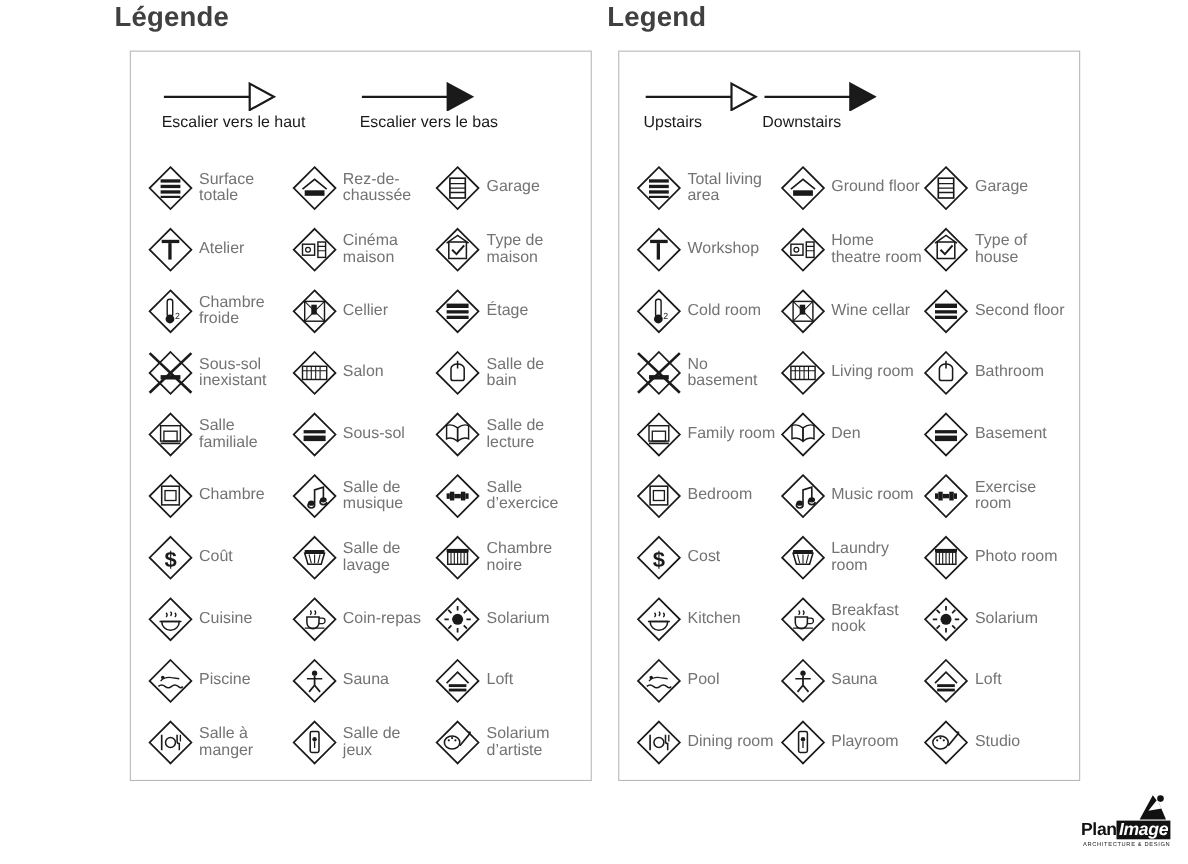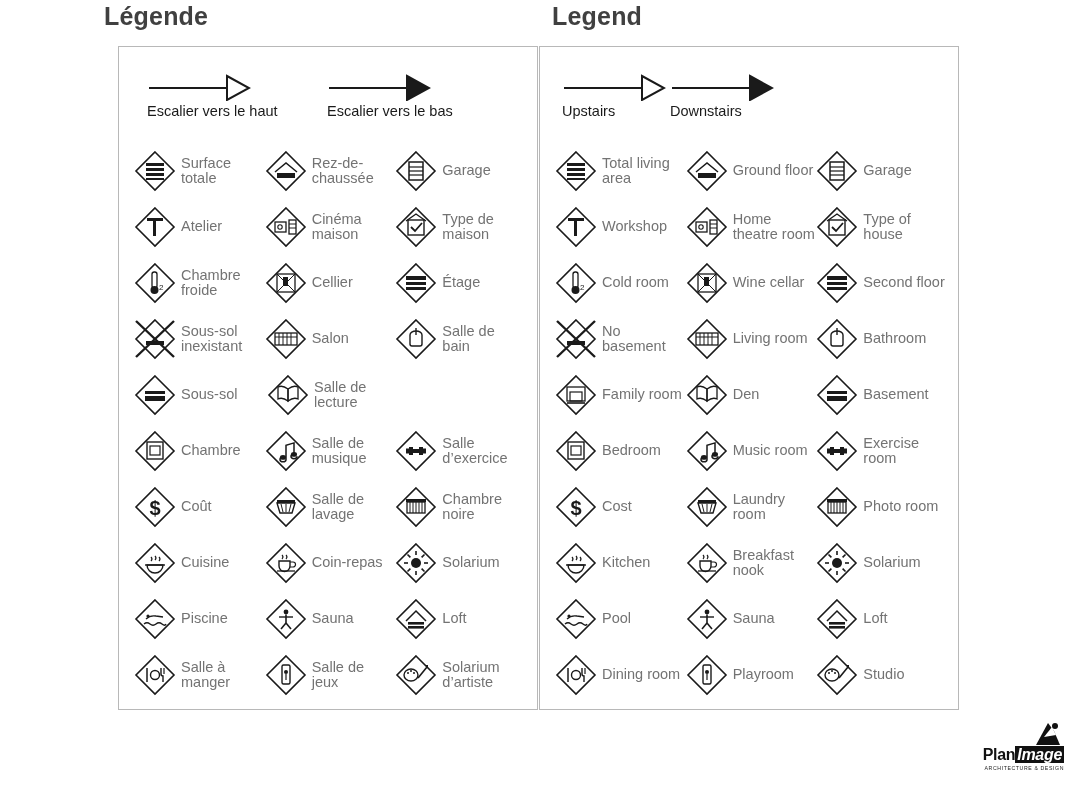--- a/index.html
+++ b/index.html
@@ -18,21 +18,21 @@
   .panel {
     position: absolute;
     top: 46px;
     width: 420px;
     height: 664px;
     border: 1px solid #b8b8b8;
     box-sizing: border-box;
     background: #fff;
   }
   #panel-fr { left: 118px; }
-  #panel-en { left: 539px; padding-left: 40px; }
+  #panel-en { left: 562px; padding-left: 40px; }
 
   .panel-title {
     position: absolute;
     top: 2px;
     font-size: 25px;
     font-weight: bold;
     letter-spacing: 0.2px;
     color: #404040;
   }
   #title-fr { left: 104px; }
@@ -299,20 +299,31 @@
             </svg>
           </span>
           <span class="lbl">Salle de bain</span>
         </div>
       </div>
       <div class="row">
         <div class="cell">
           <span class="ico">
             <svg width="44" height="44" viewBox="0 0 44 44">
               <polygon points="22,3 41,22 22,41 3,22" fill="#ffffff" stroke="#1a1a1a" stroke-width="1.6"></polygon>
+              <rect x="13" y="14" width="18" height="14" fill="none" stroke="#1a1a1a" stroke-width="1.3"></rect>
+              <rect x="16" y="19" width="12" height="9" fill="none" stroke="#1a1a1a" stroke-width="1.2"></rect>
+              <line x1="13" y1="30" x2="31" y2="30" stroke="#1a1a1a" stroke-width="1.6"></line>
+            </svg>
+          </span>
+          <span class="lbl">Salle familiale</span>
+        </div>
+        <div class="cell">
+          <span class="ico">
+            <svg width="44" height="44" viewBox="0 0 44 44">
+              <polygon points="22,3 41,22 22,41 3,22" fill="#ffffff" stroke="#1a1a1a" stroke-width="1.6"></polygon>
               <rect x="12" y="18" width="20" height="3" fill="#1a1a1a"></rect>
               <rect x="12" y="23" width="20" height="5" fill="#1a1a1a"></rect>
             </svg>
           </span>
           <span class="lbl">Sous-sol</span>
         </div>
         <div class="cell">
           <span class="ico">
             <svg width="44" height="44" viewBox="0 0 44 44">
               <polygon points="22,3 41,22 22,41 3,22" fill="#ffffff" stroke="#1a1a1a" stroke-width="1.6"></polygon>

